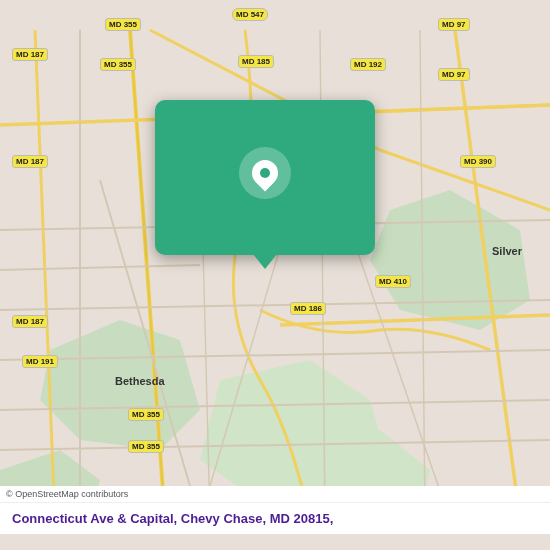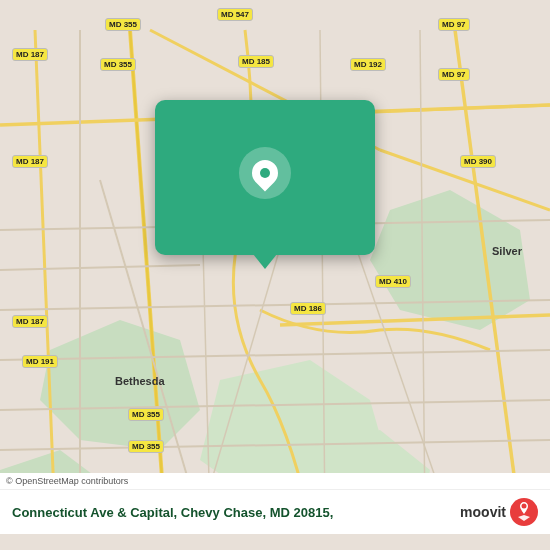--- a/index.html
+++ b/index.html
@@ -131,21 +131,21 @@
       border-top: 1px solid #eee;
     }
 
     #location-text {
       flex: 1;
     }
 
     #location-name {
       font-size: 13px;
       font-weight: 600;
-      color: #14532d;
+      color: #4c1d95;
       display: block;
     }
 
     #location-subtext {
       font-size: 12px;
       color: #555;
       display: block;
     }
 
     #moovit-logo {
@@ -237,21 +237,21 @@
     <line x1="200" y1="100" x2="210" y2="490" stroke="#d4c8b4" stroke-width="1.5"></line>
     <line x1="320" y1="0" x2="325" y2="490" stroke="#d4c8b4" stroke-width="1.5"></line>
     <line x1="420" y1="0" x2="425" y2="490" stroke="#d4c8b4" stroke-width="1.5"></line>
 
     <line x1="100" y1="150" x2="200" y2="490" stroke="#d4c8b4" stroke-width="2"></line>
     <line x1="300" y1="150" x2="200" y2="490" stroke="#d4c8b4" stroke-width="1.5"></line>
     <line x1="350" y1="200" x2="450" y2="490" stroke="#d4c8b4" stroke-width="1.5"></line>
   </svg>
 
   <div class="road-badge" style="top:18px; left:105px;">MD 355</div>
-  <div class="road-badge" style="top:8px; left:217px;">MD 547</div>
+  <div class="road-badge" style="top:8px; left:232px;border-radius:6px;">MD 547</div>
   <div class="road-badge" style="top:18px; left:438px;">MD 97</div>
   <div class="road-badge" style="top:48px; left:12px;">MD 187</div>
   <div class="road-badge" style="top:58px; left:100px;">MD 355</div>
   <div class="road-badge" style="top:55px; left:238px;">MD 185</div>
   <div class="road-badge" style="top:58px; left:350px;">MD 192</div>
   <div class="road-badge" style="top:68px; left:438px;">MD 97</div>
   <div class="road-badge" style="top:155px; left:12px;">MD 187</div>
   <div class="road-badge" style="top:155px; left:460px;">MD 390</div>
   <div class="road-badge" style="top:275px; left:375px;">MD 410</div>
   <div class="road-badge" style="top:315px; left:12px;">MD 187</div>
@@ -270,27 +270,15 @@
   </div>
 
   <div id="bottom-bar">
     <div id="openstreetmap-credit">
       <span>© OpenStreetMap contributors</span>
     </div>
     <div id="location-info-bar">
       <div id="location-text">
         <span id="location-name">Connecticut Ave &amp; Capital, Chevy Chase, MD 20815,</span>
       </div>
-      <div id="moovit-logo">
-        <span id="moovit-text">moovit</span>
-
-        <svg id="moovit-icon" viewBox="0 0 28 28" width="28" height="28">
-          <circle cx="14" cy="14" r="14" fill="#e83c3c"></circle>
-
-          <path d="M10 8 C10 5.8 11.8 4 14 4 C16.2 4 18 5.8 18 8 C18 11 14 16 14 16 C14 16 10 11 10 8Z" fill="white"></path>
-          <circle cx="14" cy="8" r="2.5" fill="#e83c3c"></circle>
-
-          <path d="M8 19 L14 17 L20 19 L14 23Z" fill="white" opacity="0.9"></path>
-        </svg>
-      </div>
     </div>
   </div>
 </div>
 
 </body></html>

